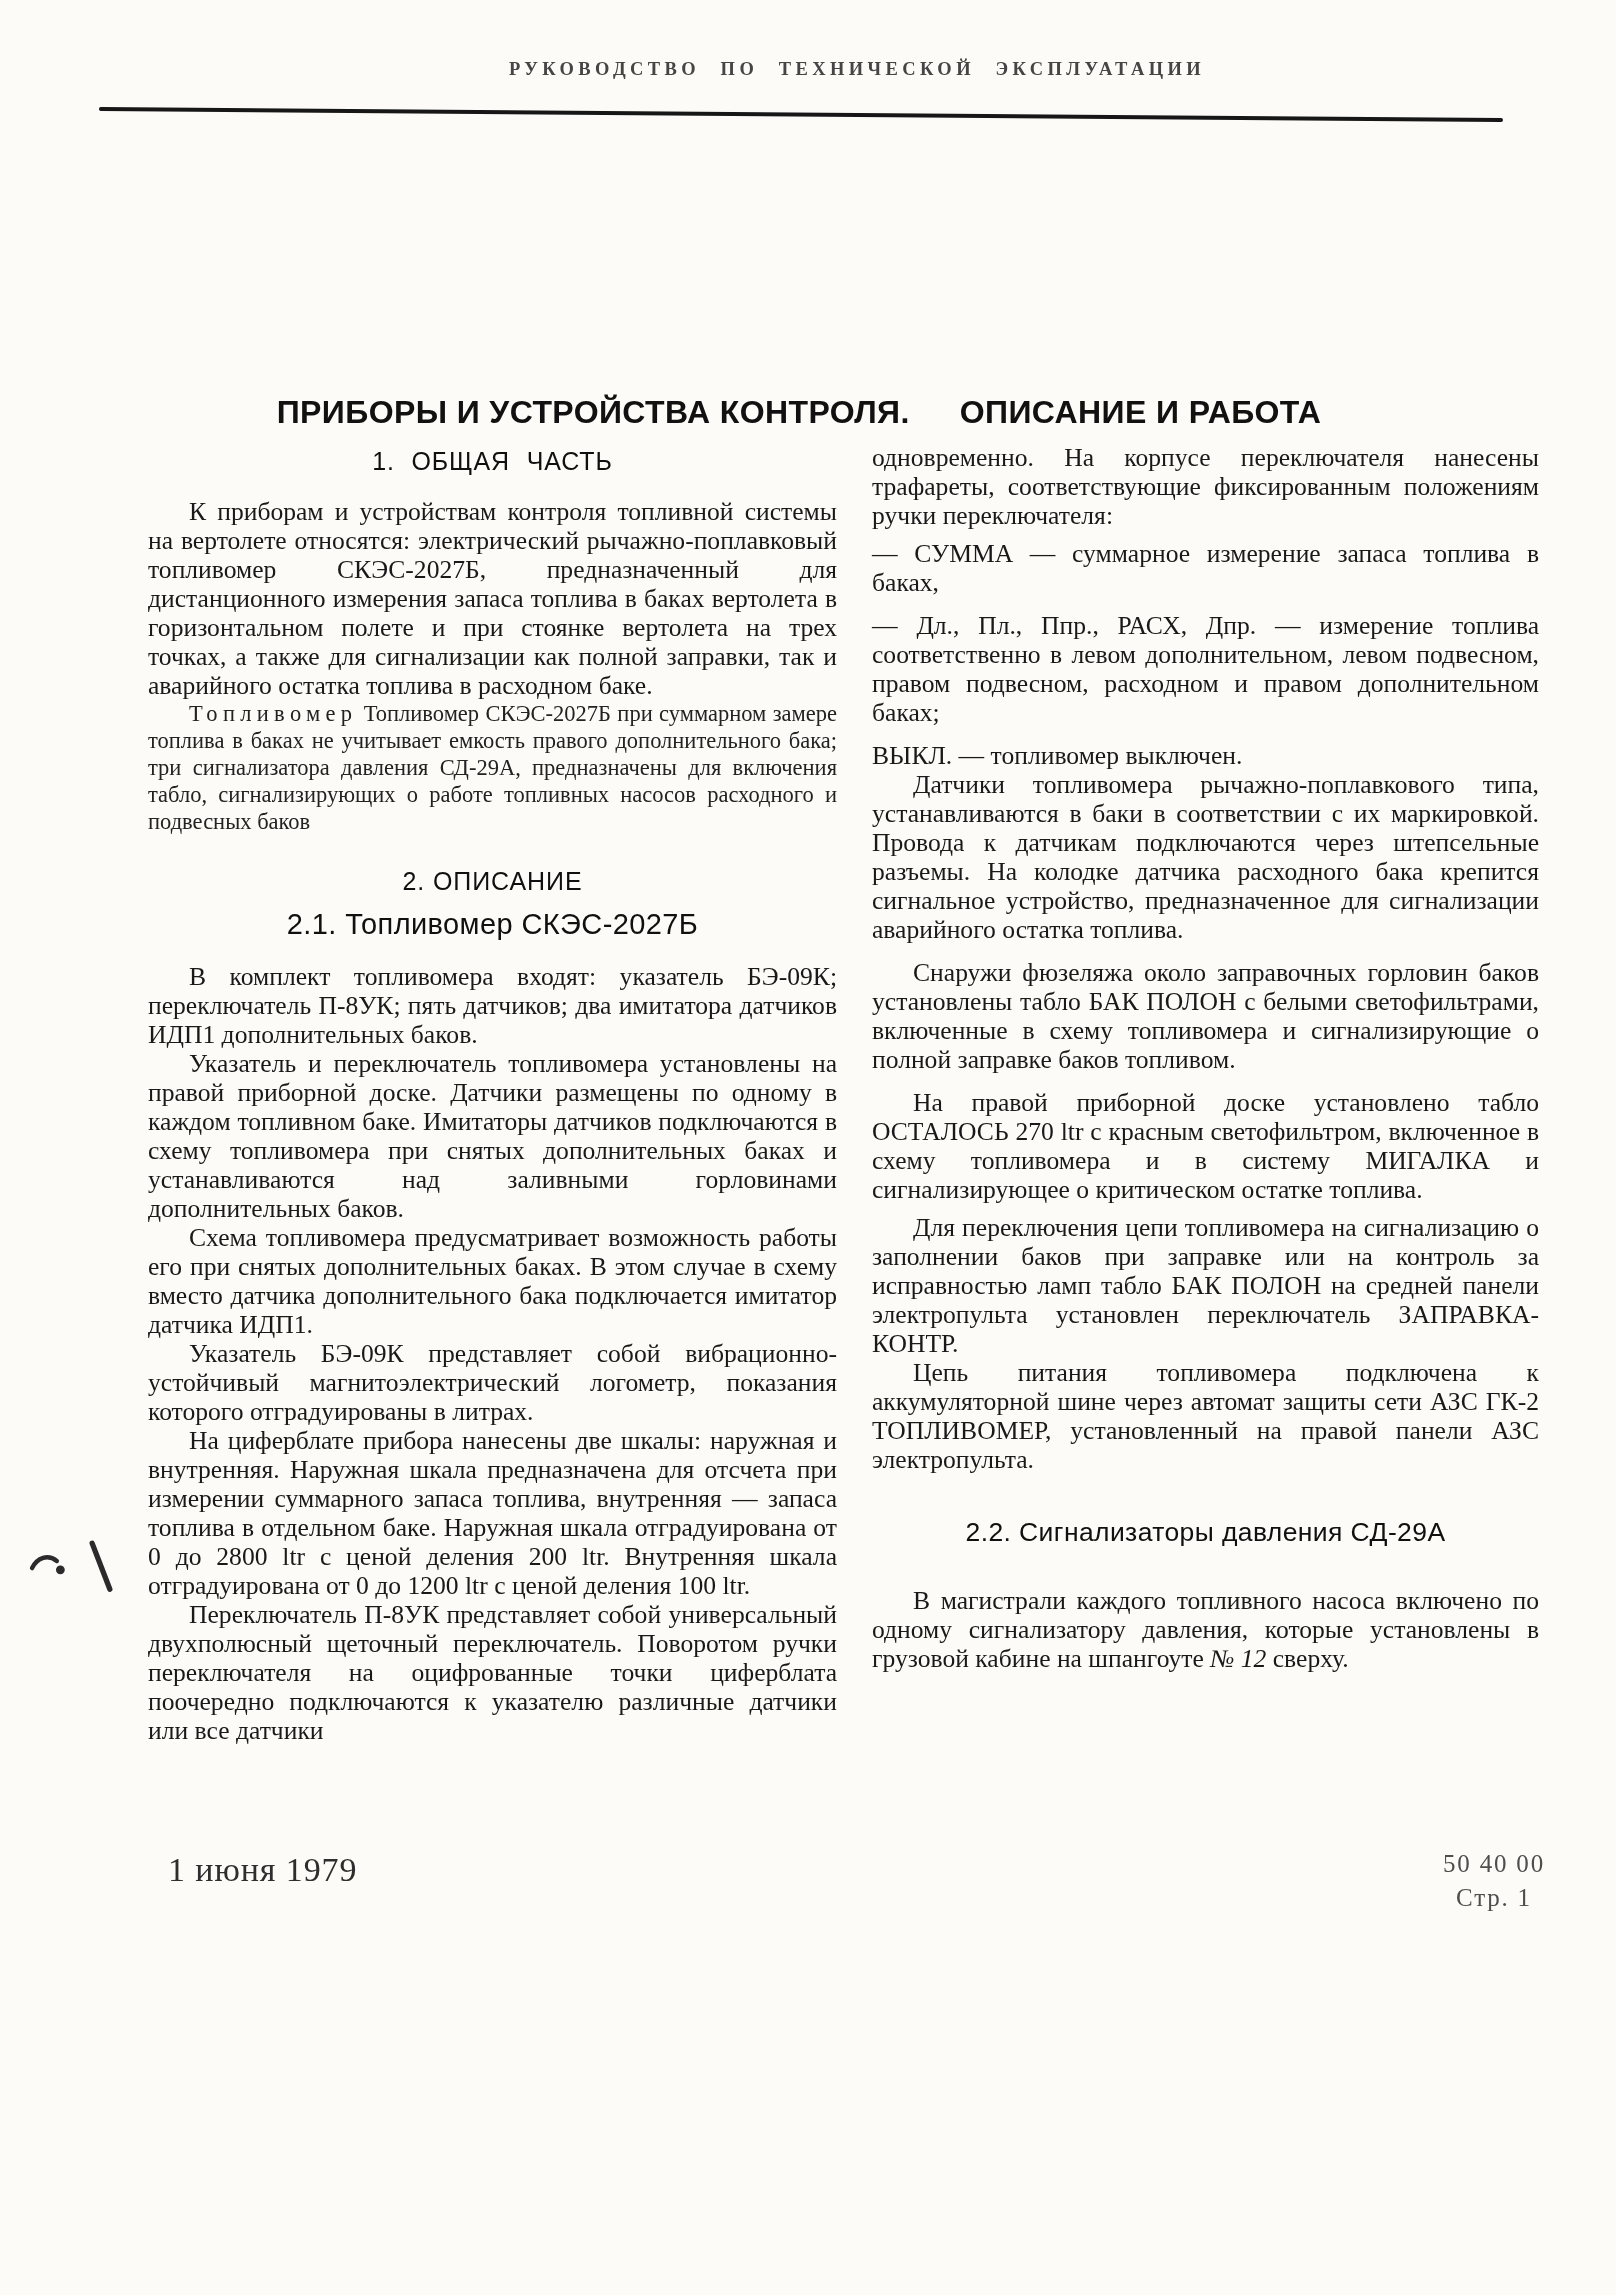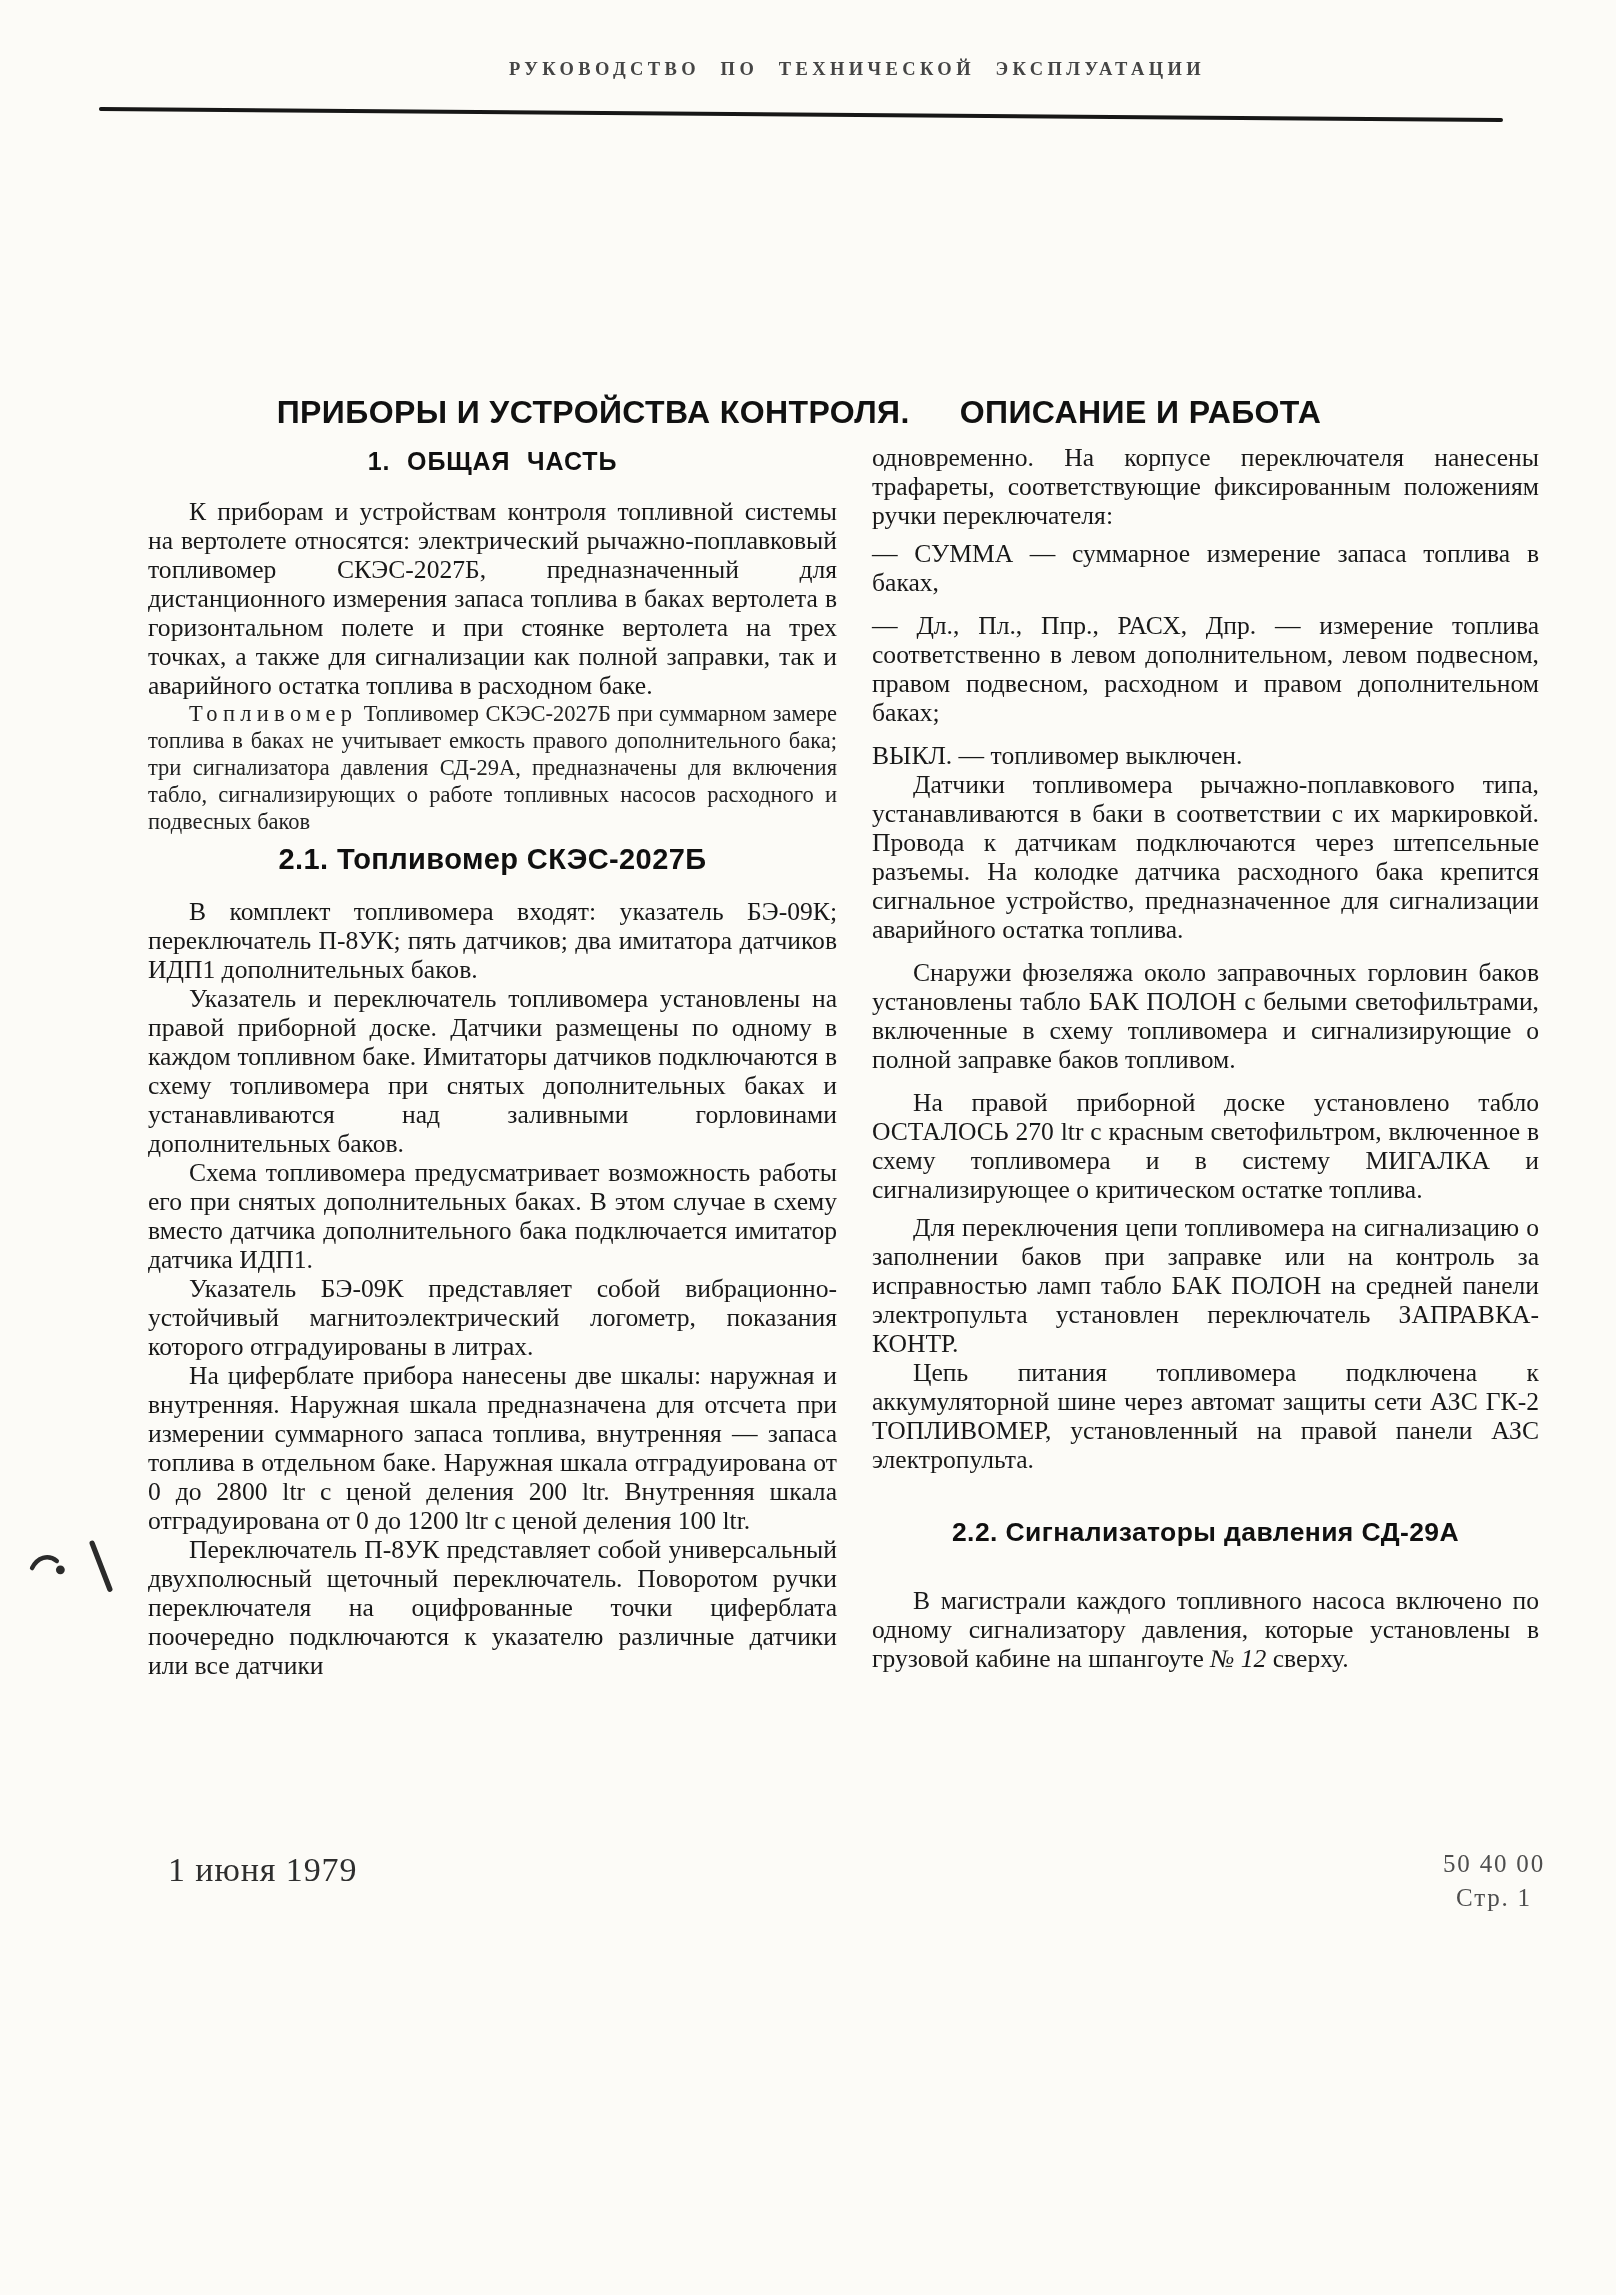--- a/index.html
+++ b/index.html
@@ -47,21 +47,21 @@
   }
   .col-left{left:148px;width:689px;}
   .col-right{left:872px;width:667px;}
   .col p{margin:0;text-indent:41px;}
   .col p.noindent{text-indent:0;}
   .gap-s{margin-top:8.8px !important;}
   .gap-m{margin-top:14px !important;}
   h2,h3,h4,h5{
     font-family:"Liberation Sans", sans-serif;
     color:#101010;text-align:center;text-indent:0;
-    font-weight:bold;
+    font-weight:normal;
   }
   .h-sect1{font-size:25px;margin:3.5px 0 21px 0;word-spacing:8.8px;letter-spacing:0.9px;}
   .h-sect2{font-size:25px;margin:32px 0 14px 0;letter-spacing:0.9px;}
   .h-sect21{font-size:29px;margin:10.6px 0 23px 0;letter-spacing:0.4px;}
   .h-sect22{font-size:26.5px;margin:44px 0 39px 0;letter-spacing:0.4px;}
   
   .note{
     font-size:22.5px;line-height:27px;
     color:#222;
   }
@@ -90,20 +90,21 @@
 
   <div class="doc-title">
     <span>ПРИБОРЫ И УСТРОЙСТВА КОНТРОЛЯ.</span>
     <span>ОПИСАНИЕ И РАБОТА</span>
   </div>
 
   <div class="col col-left">
     <h3 class="h-sect1">1. ОБЩАЯ ЧАСТЬ</h3>
     <p>К приборам и устройствам контроля топливной системы на вертолете относятся: электрический рычажно-поплавковый топливомер СКЭС-2027Б, предназначенный для дистанционного измерения запаса топлива в баках вертолета в горизонтальном полете и при стоянке вертолета на трех точках, а также для сигнализации как полной заправки, так и аварийного остатка топлива в расходном баке.</p>
     <p class="note"><span class="note-label">Топливомер</span><span> Топливомер СКЭС-2027Б при суммарном замере топлива в баках не учитывает емкость правого дополнительного бака; три сигнализатора давления СД-29А, предназначены для включения табло, сигнализирующих о работе топливных насосов расходного и подвесных баков</span></p>
+    <h3 class="h-sect2">2. ОПИСАНИЕ</h3>
     <h3 class="h-sect21">2.1. Топливомер СКЭС-2027Б</h3>
     <p>В комплект топливомера входят: указатель БЭ-09К; переключатель П-8УК; пять датчиков; два имитатора датчиков ИДП1 дополнительных баков.</p>
     <p>Указатель и переключатель топливомера установлены на правой приборной доске. Датчики размещены по одному в каждом топливном баке. Имитаторы датчиков подключаются в схему топливомера при снятых дополнительных баках и устанавливаются над заливными горловинами дополнительных баков.</p>
     <p>Схема топливомера предусматривает возможность работы его при снятых дополнительных баках. В этом случае в схему вместо датчика дополнительного бака подключается имитатор датчика ИДП1.</p>
     <p>Указатель БЭ-09К представляет собой вибрационно-устойчивый магнитоэлектрический логометр, показания которого отградуированы в литрах.</p>
     <p>На циферблате прибора нанесены две шкалы: наружная и внутренняя. Наружная шкала предназначена для отсчета при измерении суммарного запаса топлива, внутренняя — запаса топлива в отдельном баке. Наружная шкала отградуирована от 0 до 2800 ltr с ценой деления 200 ltr. Внутренняя шкала отградуирована от 0 до 1200 ltr с ценой деления 100 ltr.</p>
     <p>Переключатель П-8УК представляет собой универсальный двухполюсный щеточный переключатель. Поворотом ручки переключателя на оцифрованные точки циферблата поочередно подключаются к указателю различные датчики или все датчики</p>
   </div>
 
   <div class="col col-right">

